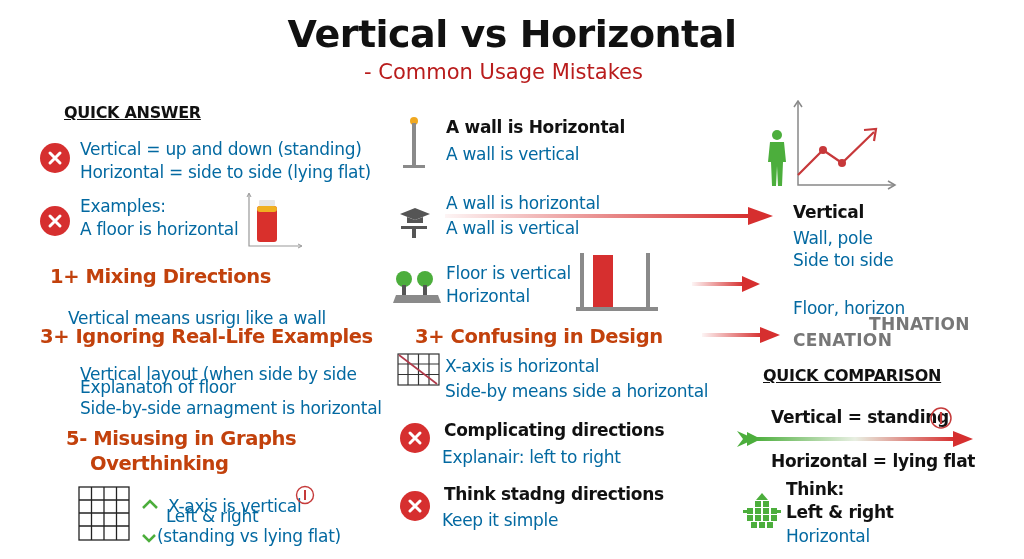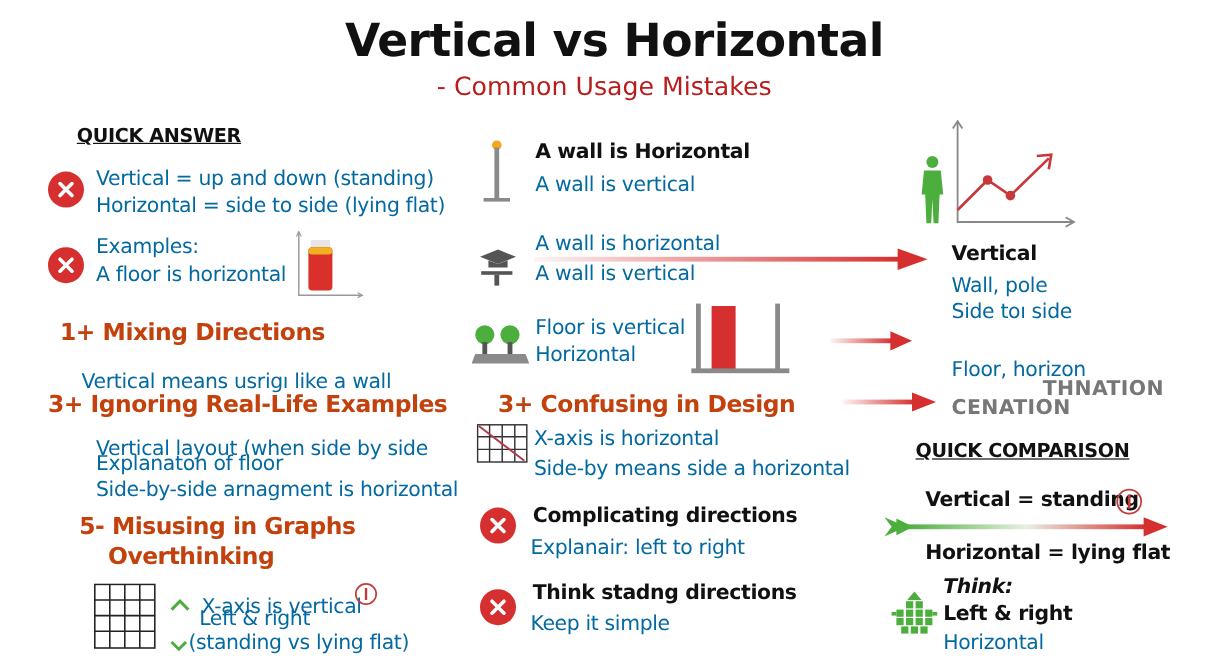--- a/index.html
+++ b/index.html
@@ -237,15 +237,15 @@
       <rect x="35" y="18" width="4" height="3"></rect>
     <rect x="5" y="23" width="6" height="6"></rect>
       <rect x="13" y="23" width="6" height="6"></rect>
       <rect x="21" y="23" width="6" height="6"></rect>
       <rect x="29" y="23" width="6" height="6"></rect>
     <rect x="9" y="30" width="6" height="6"></rect>
       <rect x="17" y="30" width="6" height="6"></rect>
       <rect x="25" y="30" width="6" height="6"></rect>
   </g>
 </svg>
-<div class="abs t17b" style="left:786px;top:479px;font-style:italic;">Think:</div>
+<div class="abs t17b" style="left:786px;top:479px;">Think:</div>
 <div class="abs t17b" style="left:786px;top:502px;">Left &amp; right</div>
 <div class="abs t17" style="left:786px;top:526px;">Horizontal</div>
 
 </body></html>

